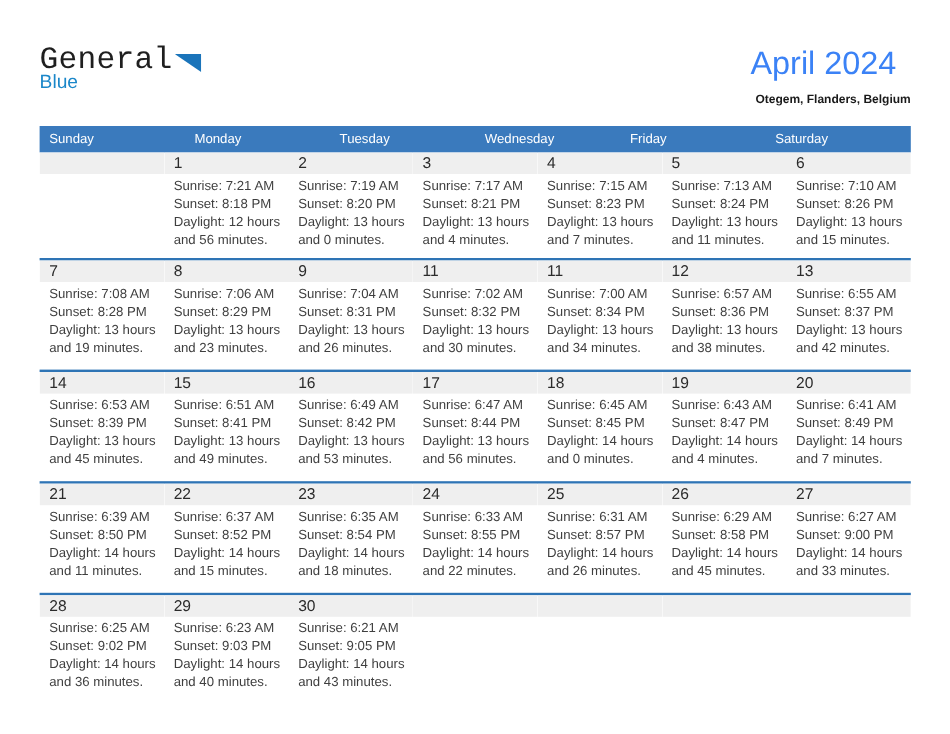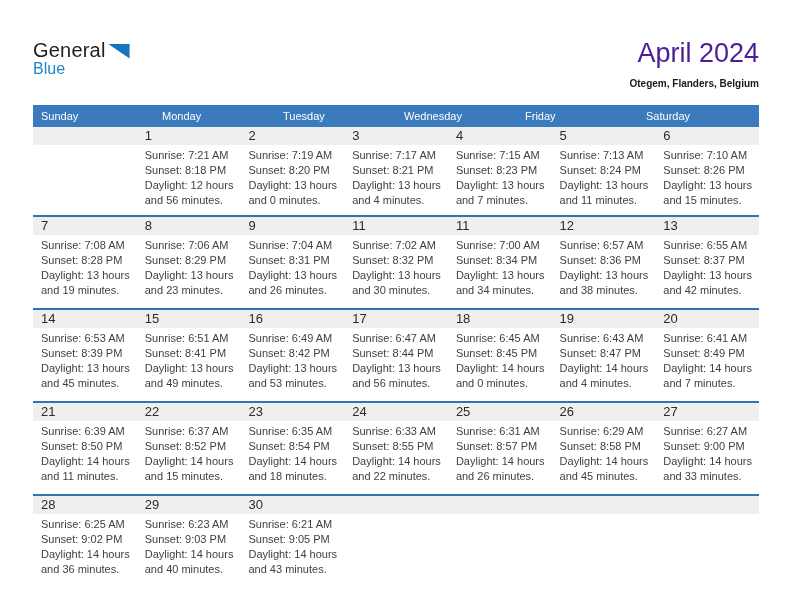--- a/index.html
+++ b/index.html
@@ -3,27 +3,27 @@
 <meta charset="utf-8">
 <style>
   * { margin: 0; padding: 0; box-sizing: border-box; }
   html, body { width: 792px; height: 612px; background: #ffffff; overflow: hidden; }
   body { font-family: "Liberation Sans", sans-serif; position: relative; }
 
   .page { position: absolute; inset: 0; background: #fff; }
 
   
   .logo { position: absolute; left: 33px; top: 40px; }
-  .logo-top { font-size: 20px; color: #1f1f1f; letter-spacing: 0.2px; line-height: 20px; display: flex; align-items: center; }
+  .logo-top { font-size: 26px; color: #1f1f1f; letter-spacing: 0.2px; line-height: 20px; display: flex; align-items: flex-end; font-family: Liberation Mono, monospace; }
   .logo-tri { display: inline-block; width: 22px; height: 15px; margin-left: 2px; margin-top: 2px;
               background: #1a74ba; clip-path: polygon(0 0, 100% 0, 100% 100%); }
   .logo-bottom { font-size: 16px; color: #1b87c9; line-height: 20px; margin-top: -1px; }
 
   
-  .title { position: absolute; top: 38px; right: 33px; font-size: 27px; color: #4c1d95; }
+  .title { position: absolute; top: 38px; right: 45px; font-size: 27px; color: #3b82f6; }
   .subtitle { position: absolute; top: 78px; right: 33px; font-size: 10px; font-weight: bold; color: #1a1a1a; }
 
   
   .cal { position: absolute; left: 33px; top: 105px; width: 726px; }
   .weekday-row { display: flex; background: #3a7abd; height: 22px; }
   .weekday { flex: 1 1 0; color: #ffffff; font-size: 11px; line-height: 22px; padding-left: 8px; }
 
   .week { display: flex; height: 93px; border-top: 2px solid #2e74b5; }
   .week:first-child { border-top: none; height: 88px; }
   .cell { flex: 1 1 0; overflow: hidden; }

